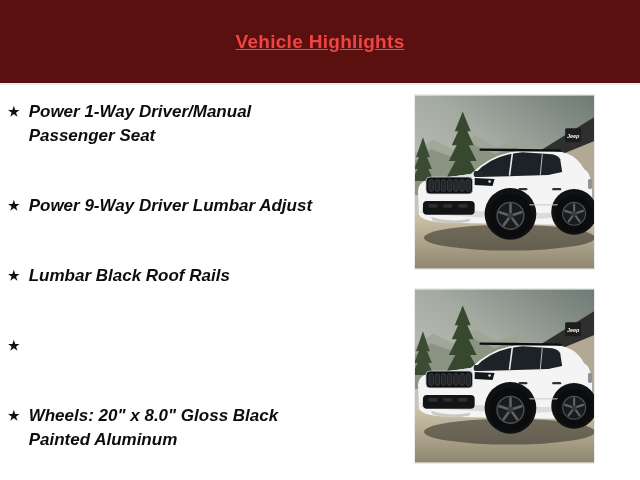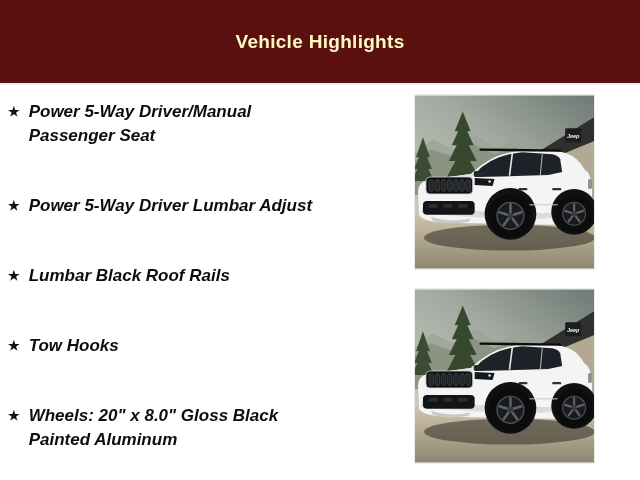--- a/index.html
+++ b/index.html
@@ -10,24 +10,25 @@
     font-family: "Liberation Sans", sans-serif;
   }
   .header {
     position: absolute; top: 0; left: 0;
     width: 640px; height: 83px;
     background: #5b1010;
     border-bottom: 2px solid #efeaed;
     display: flex; align-items: center; justify-content: center;
   }
   .title {
-    color: #fef9c3;
+    color: #ef4444;
     font-size: 19px;
     font-weight: bold;
     letter-spacing: 0.3px;
+    text-decoration: underline;
   }
   .highlight-list {
     position: absolute; left: 8px; top: 100px;
     width: 372px;
     margin: 0; padding: 0; list-style: none;
     display: flex; flex-direction: column; gap: 46px;
   }
   .highlight-item {
     display: flex; align-items: flex-start; gap: 9px;
     font-style: italic; font-weight: bold;
@@ -174,36 +175,35 @@
 <div class="page">
 
   <header class="header">
     <h1 class="title">Vehicle Highlights</h1>
   </header>
 
   <ul class="highlight-list">
 
       <li class="highlight-item">
         <span class="star">★</span>
-        <span class="highlight-text">Power 5-Way Driver/Manual Passenger Seat</span>
-      </li>
-
-      <li class="highlight-item">
-        <span class="star">★</span>
-        <span class="highlight-text">Power 5-Way Driver Lumbar Adjust</span>
+        <span class="highlight-text">Power 1-Way Driver/Manual Passenger Seat</span>
+      </li>
+
+      <li class="highlight-item">
+        <span class="star">★</span>
+        <span class="highlight-text">Power 9-Way Driver Lumbar Adjust</span>
       </li>
 
       <li class="highlight-item">
         <span class="star">★</span>
         <span class="highlight-text">Lumbar Black Roof Rails</span>
       </li>
 
       <li class="highlight-item">
         <span class="star">★</span>
-        <span class="highlight-text">Tow Hooks</span>
       </li>
 
       <li class="highlight-item">
         <span class="star">★</span>
         <span class="highlight-text">Wheels: 20" x 8.0" Gloss Black Painted Aluminum</span>
       </li>
     </ul>
 
   <div class="image-column">
     <figure class="vehicle-image" role="img" aria-label="White Jeep SUV front three-quarter view with mountains, pine trees and dealership building">

